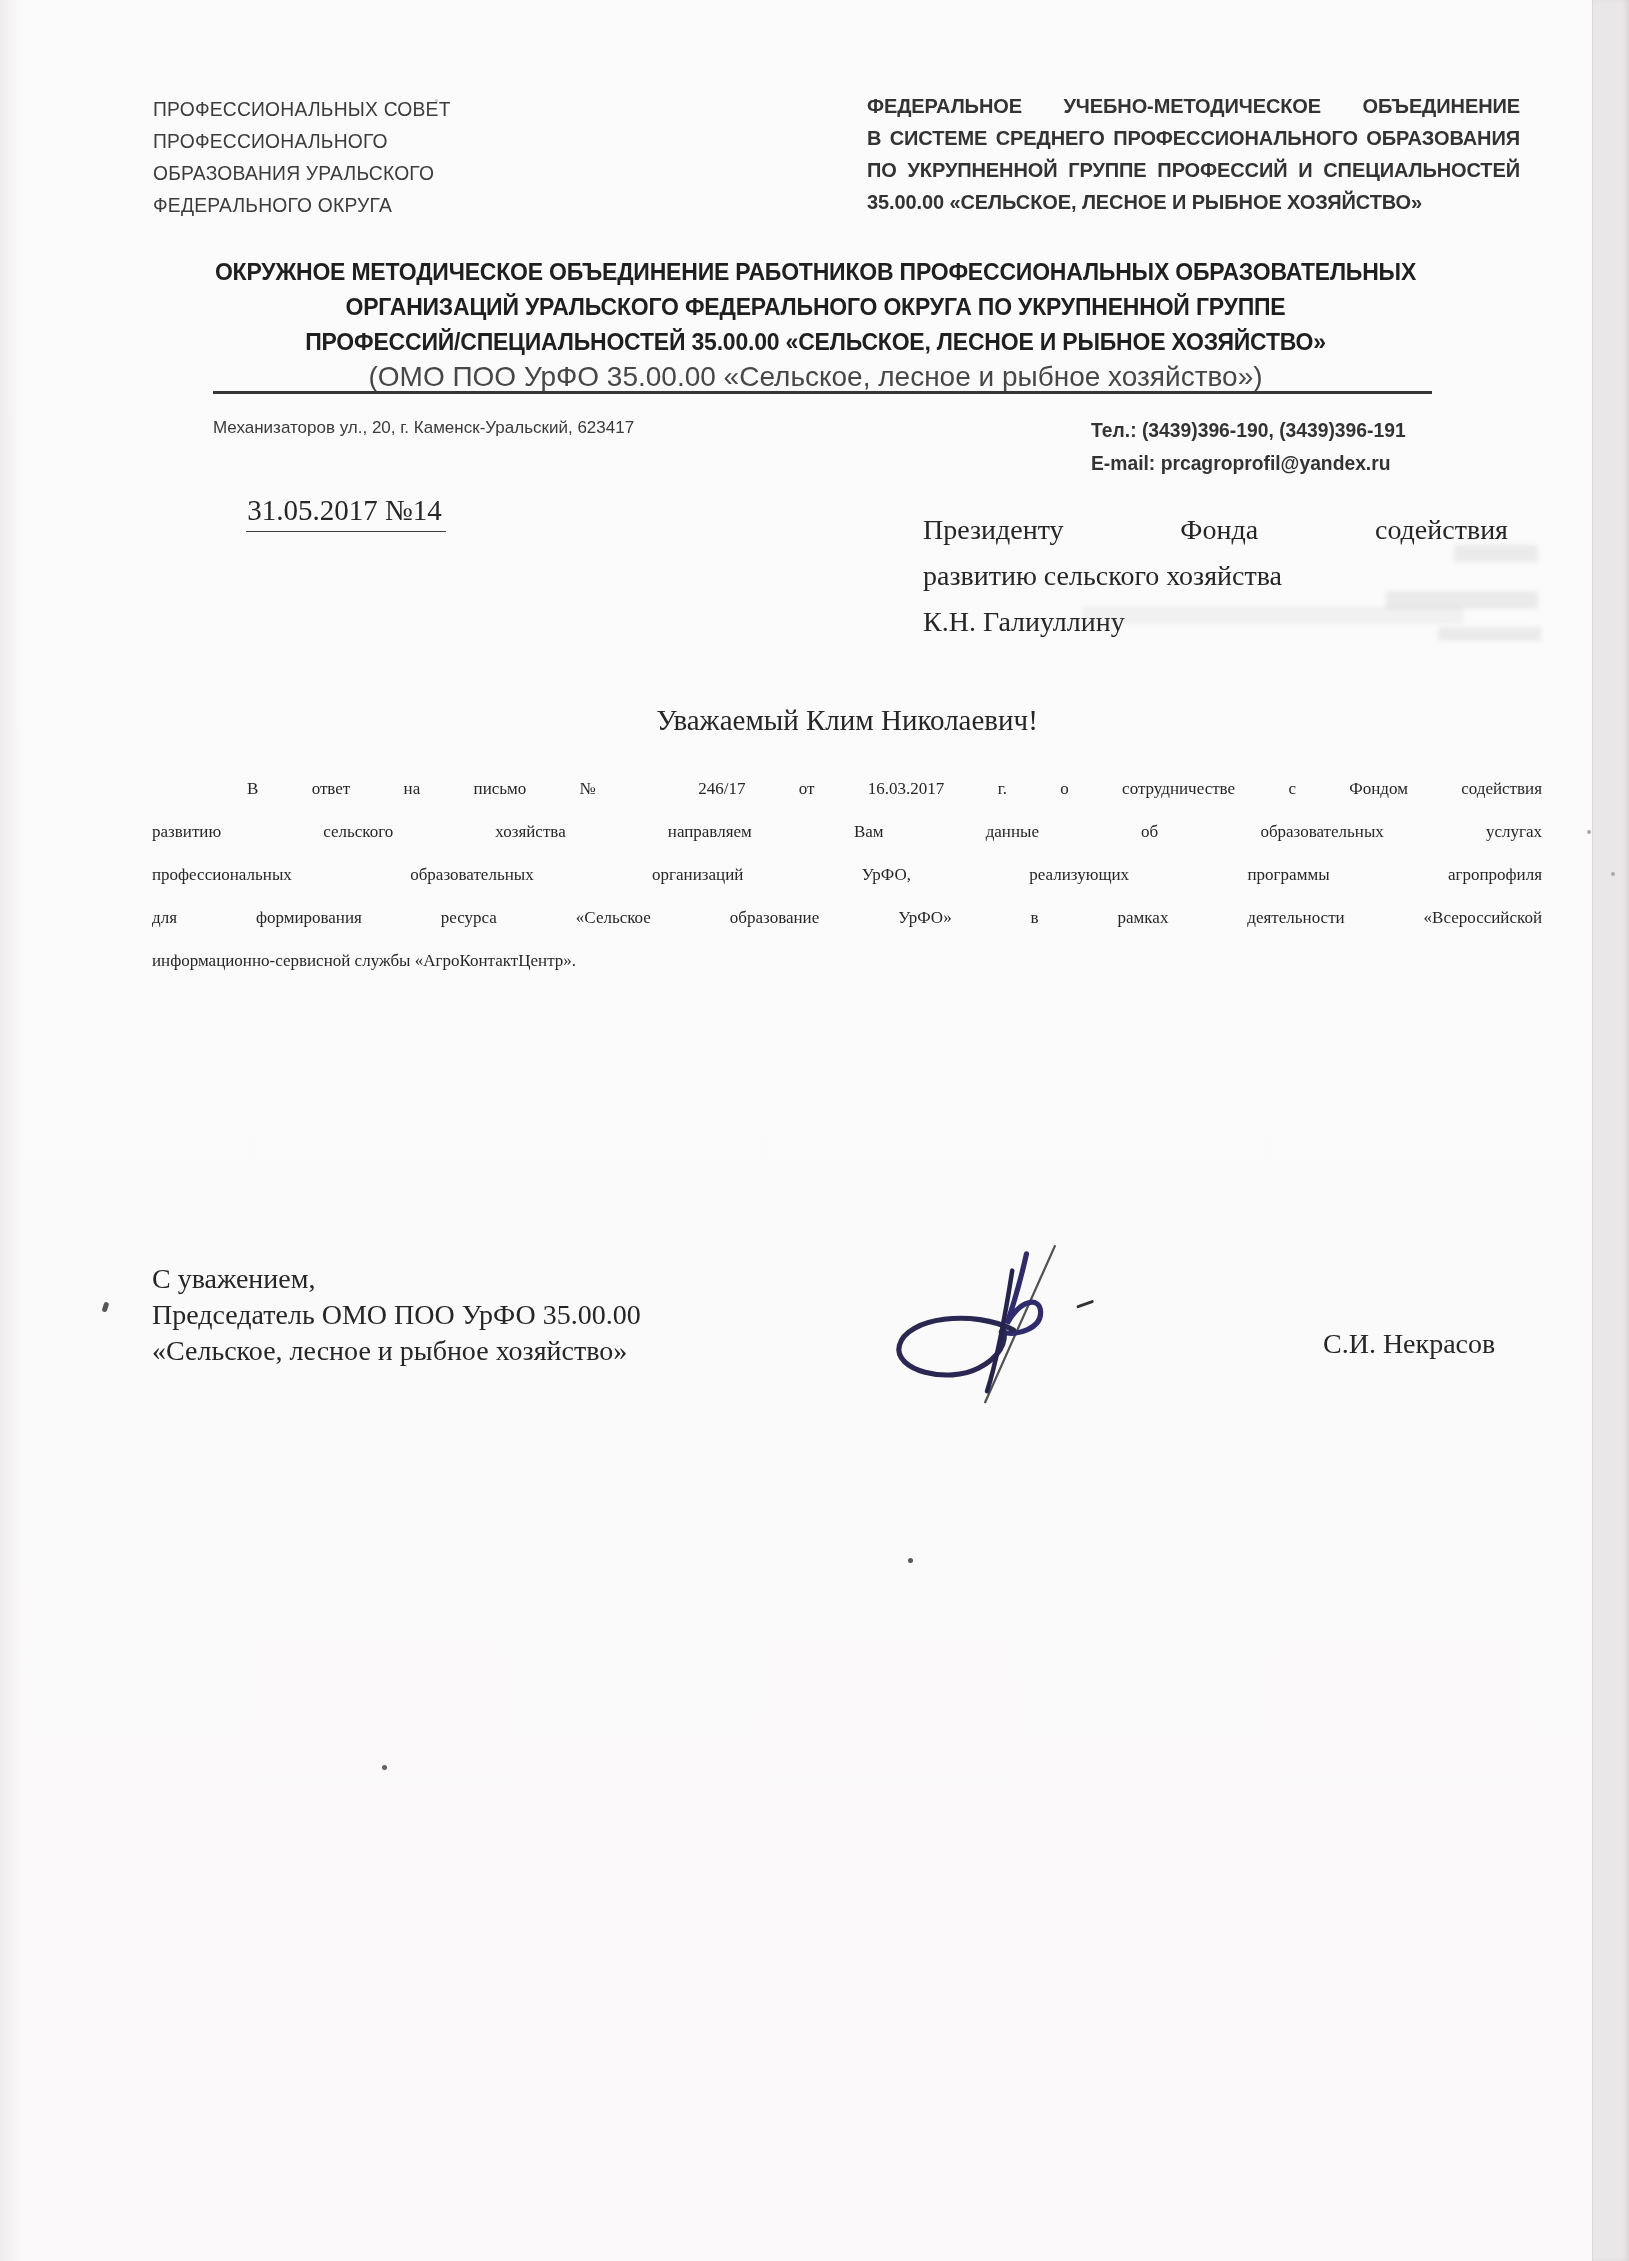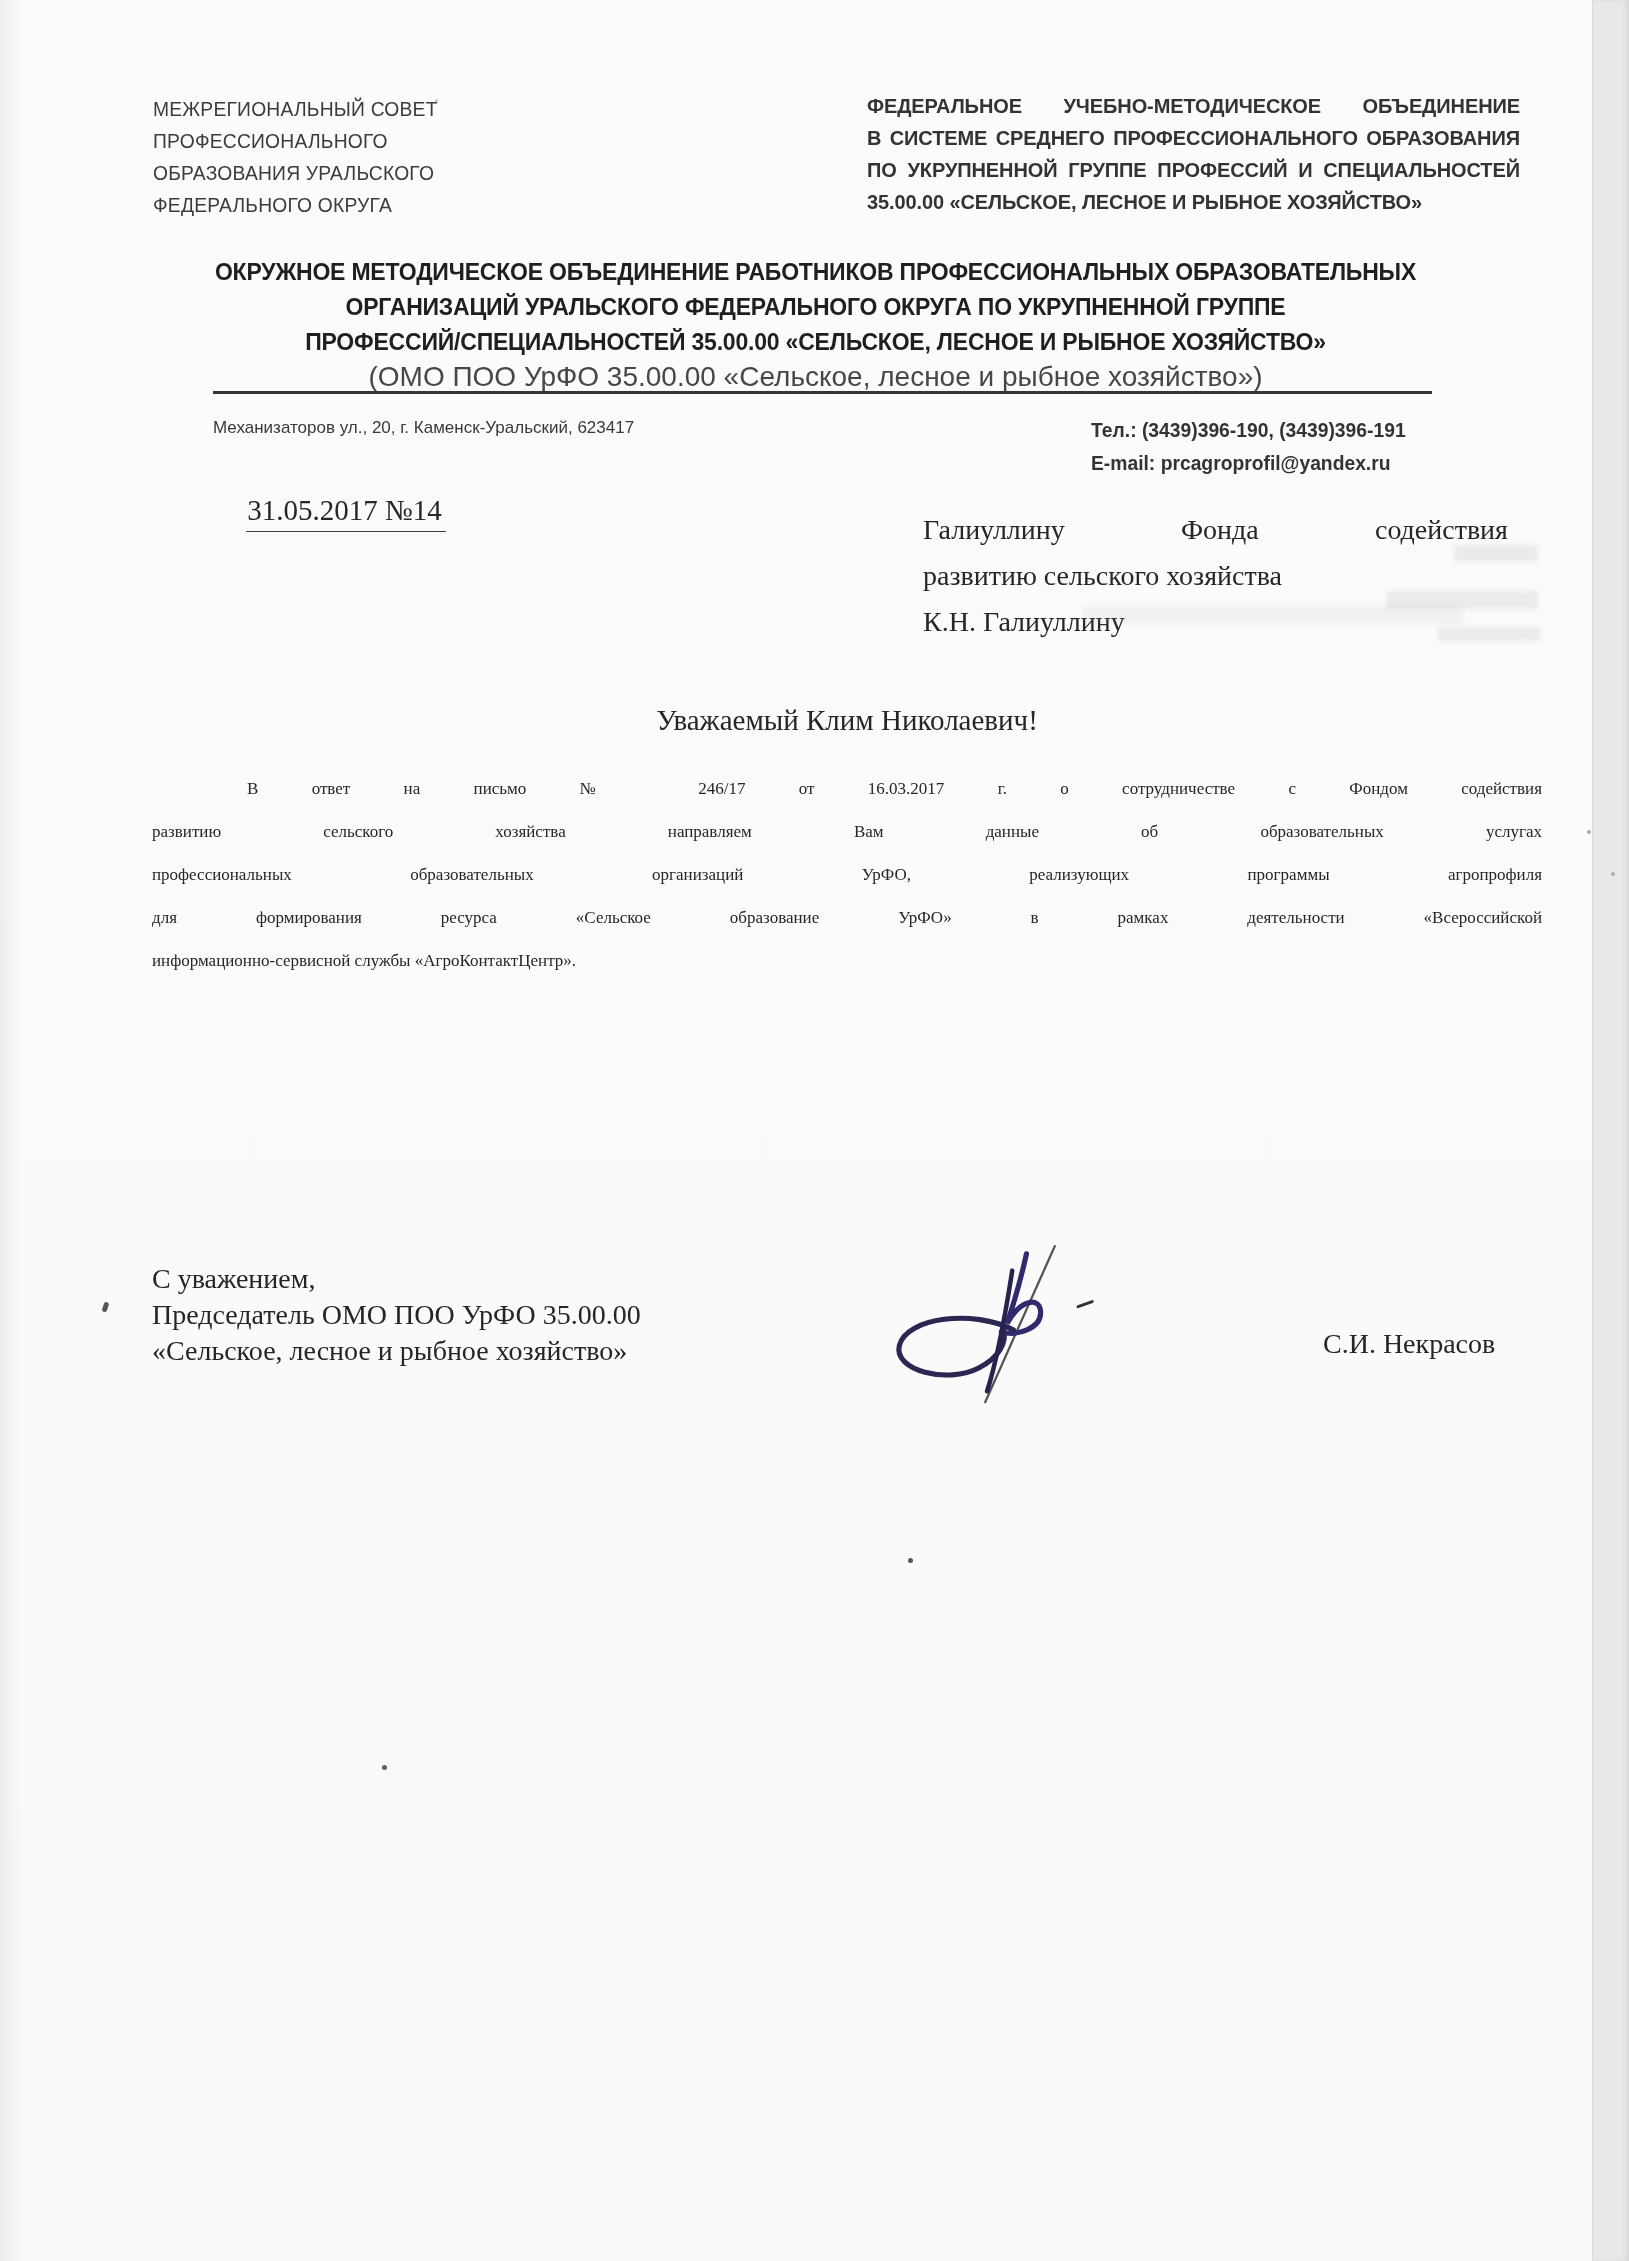--- a/index.html
+++ b/index.html
@@ -48,21 +48,21 @@
   .speck{position:absolute;border-radius:50%;background:#626262;}
 </style>
 </head>
 <body>
 
 <div class="paper">
   <div class="edge-left"></div>
   <div class="edge-right-strip"></div>
 
   <div class="lh-left">
-    <div>МЕЖРЕГИОНАЛЬНЫЙ СОВЕТ</div>
+    <div>ПРОФЕССИОНАЛЬНЫХ СОВЕТ</div>
     <div>ПРОФЕССИОНАЛЬНОГО</div>
     <div>ОБРАЗОВАНИЯ УРАЛЬСКОГО</div>
     <div>ФЕДЕРАЛЬНОГО ОКРУГА</div>
   </div>
 
   <div class="lh-right">
     <div class="jlast">ФЕДЕРАЛЬНОЕ УЧЕБНО-МЕТОДИЧЕСКОЕ ОБЪЕДИНЕНИЕ</div>
     <div class="jlast">В СИСТЕМЕ СРЕДНЕГО ПРОФЕССИОНАЛЬНОГО ОБРАЗОВАНИЯ</div>
     <div class="jlast">ПО УКРУПНЕННОЙ ГРУППЕ ПРОФЕССИЙ И СПЕЦИАЛЬНОСТЕЙ</div>
     <div>35.00.00 «СЕЛЬСКОЕ, ЛЕСНОЕ И РЫБНОЕ ХОЗЯЙСТВО»</div>
@@ -82,21 +82,21 @@
   <div class="contact">
     <div>Тел.: (3439)396-190, (3439)396-191</div>
     <div>E-mail: prcagroprofil@yandex.ru</div>
   </div>
 
   <div class="date-line serif">
     <span class="u">31.05.2017 №14</span>
   </div>
 
   <div class="recipient serif">
-    <div class="jlast">Галиуллину Фонда содействия</div>
+    <div class="jlast">Президенту Фонда содействия</div>
     <div>развитию сельского хозяйства</div>
     <div>К.Н. Галиуллину</div>
   </div>
 
   <div class="salutation serif">Уважаемый Клим Николаевич!</div>
 
   <div class="body-par serif">
     <div class="jlast indent">В ответ на письмо № 246/17 от 16.03.2017 г. о сотрудничестве с Фондом содействия</div>
     <div class="jlast">развитию сельского хозяйства направляем Вам данные об образовательных услугах</div>
     <div class="jlast">профессиональных образовательных организаций УрФО, реализующих программы агропрофиля</div>

